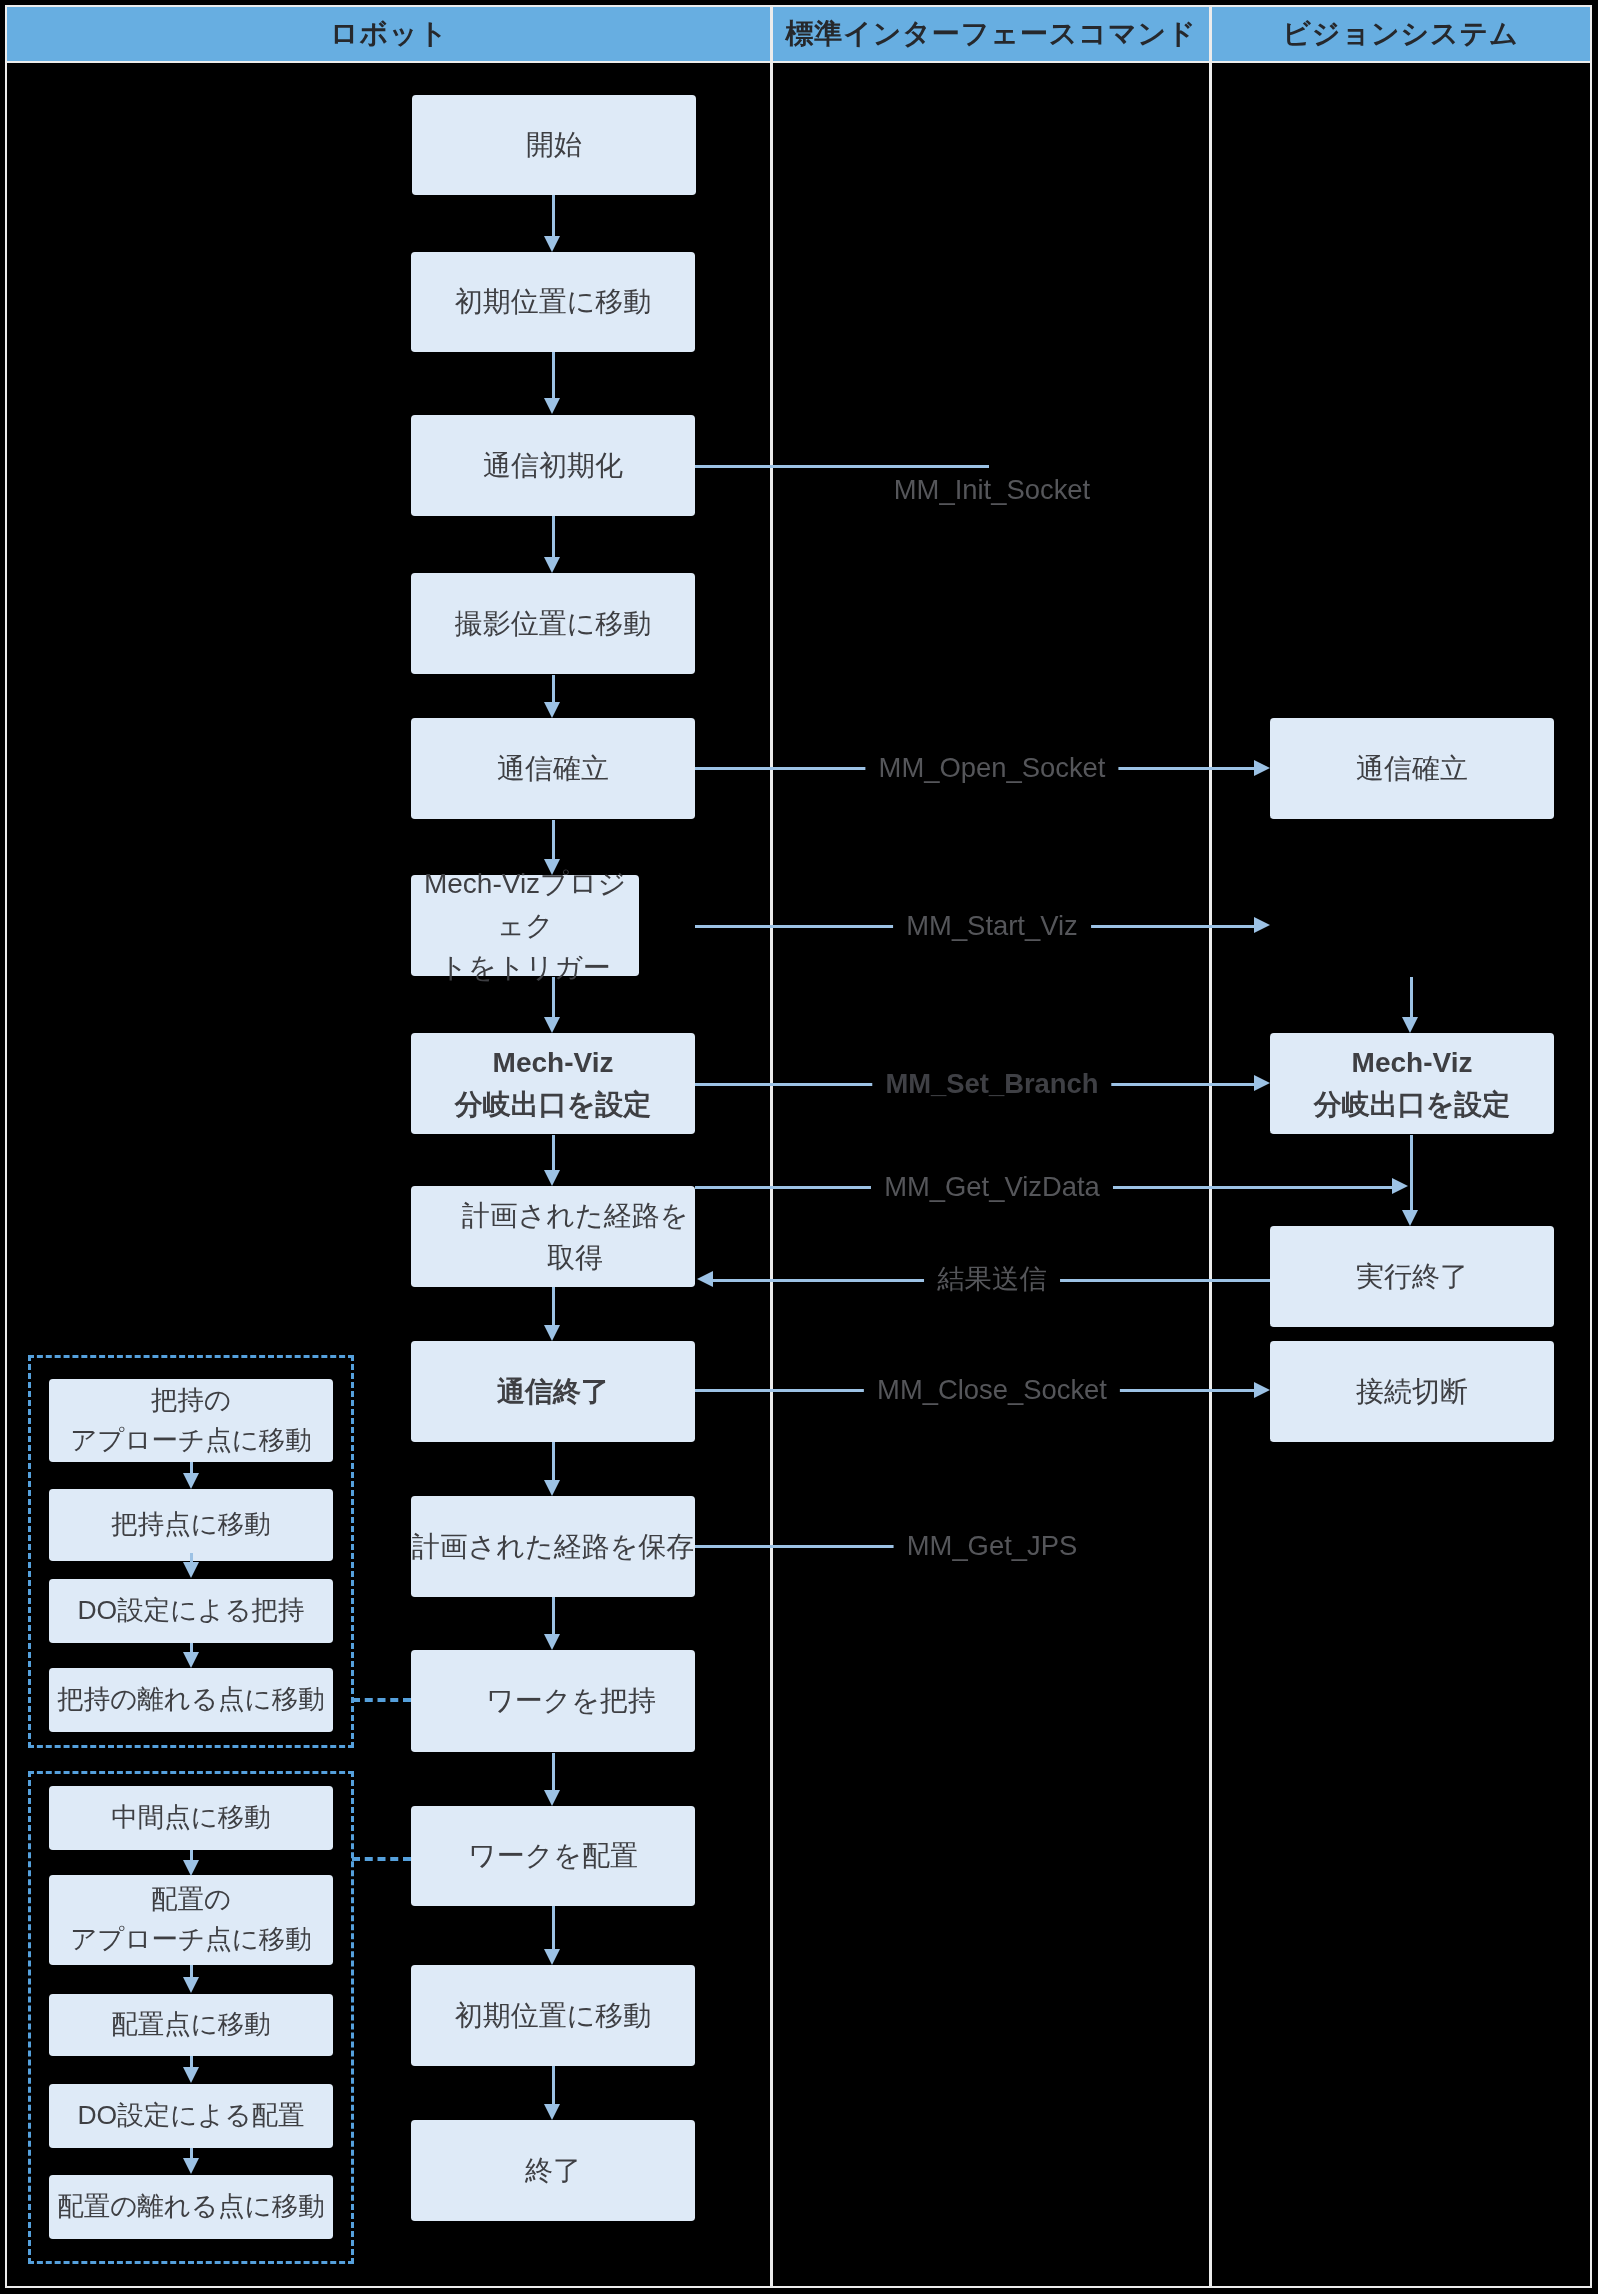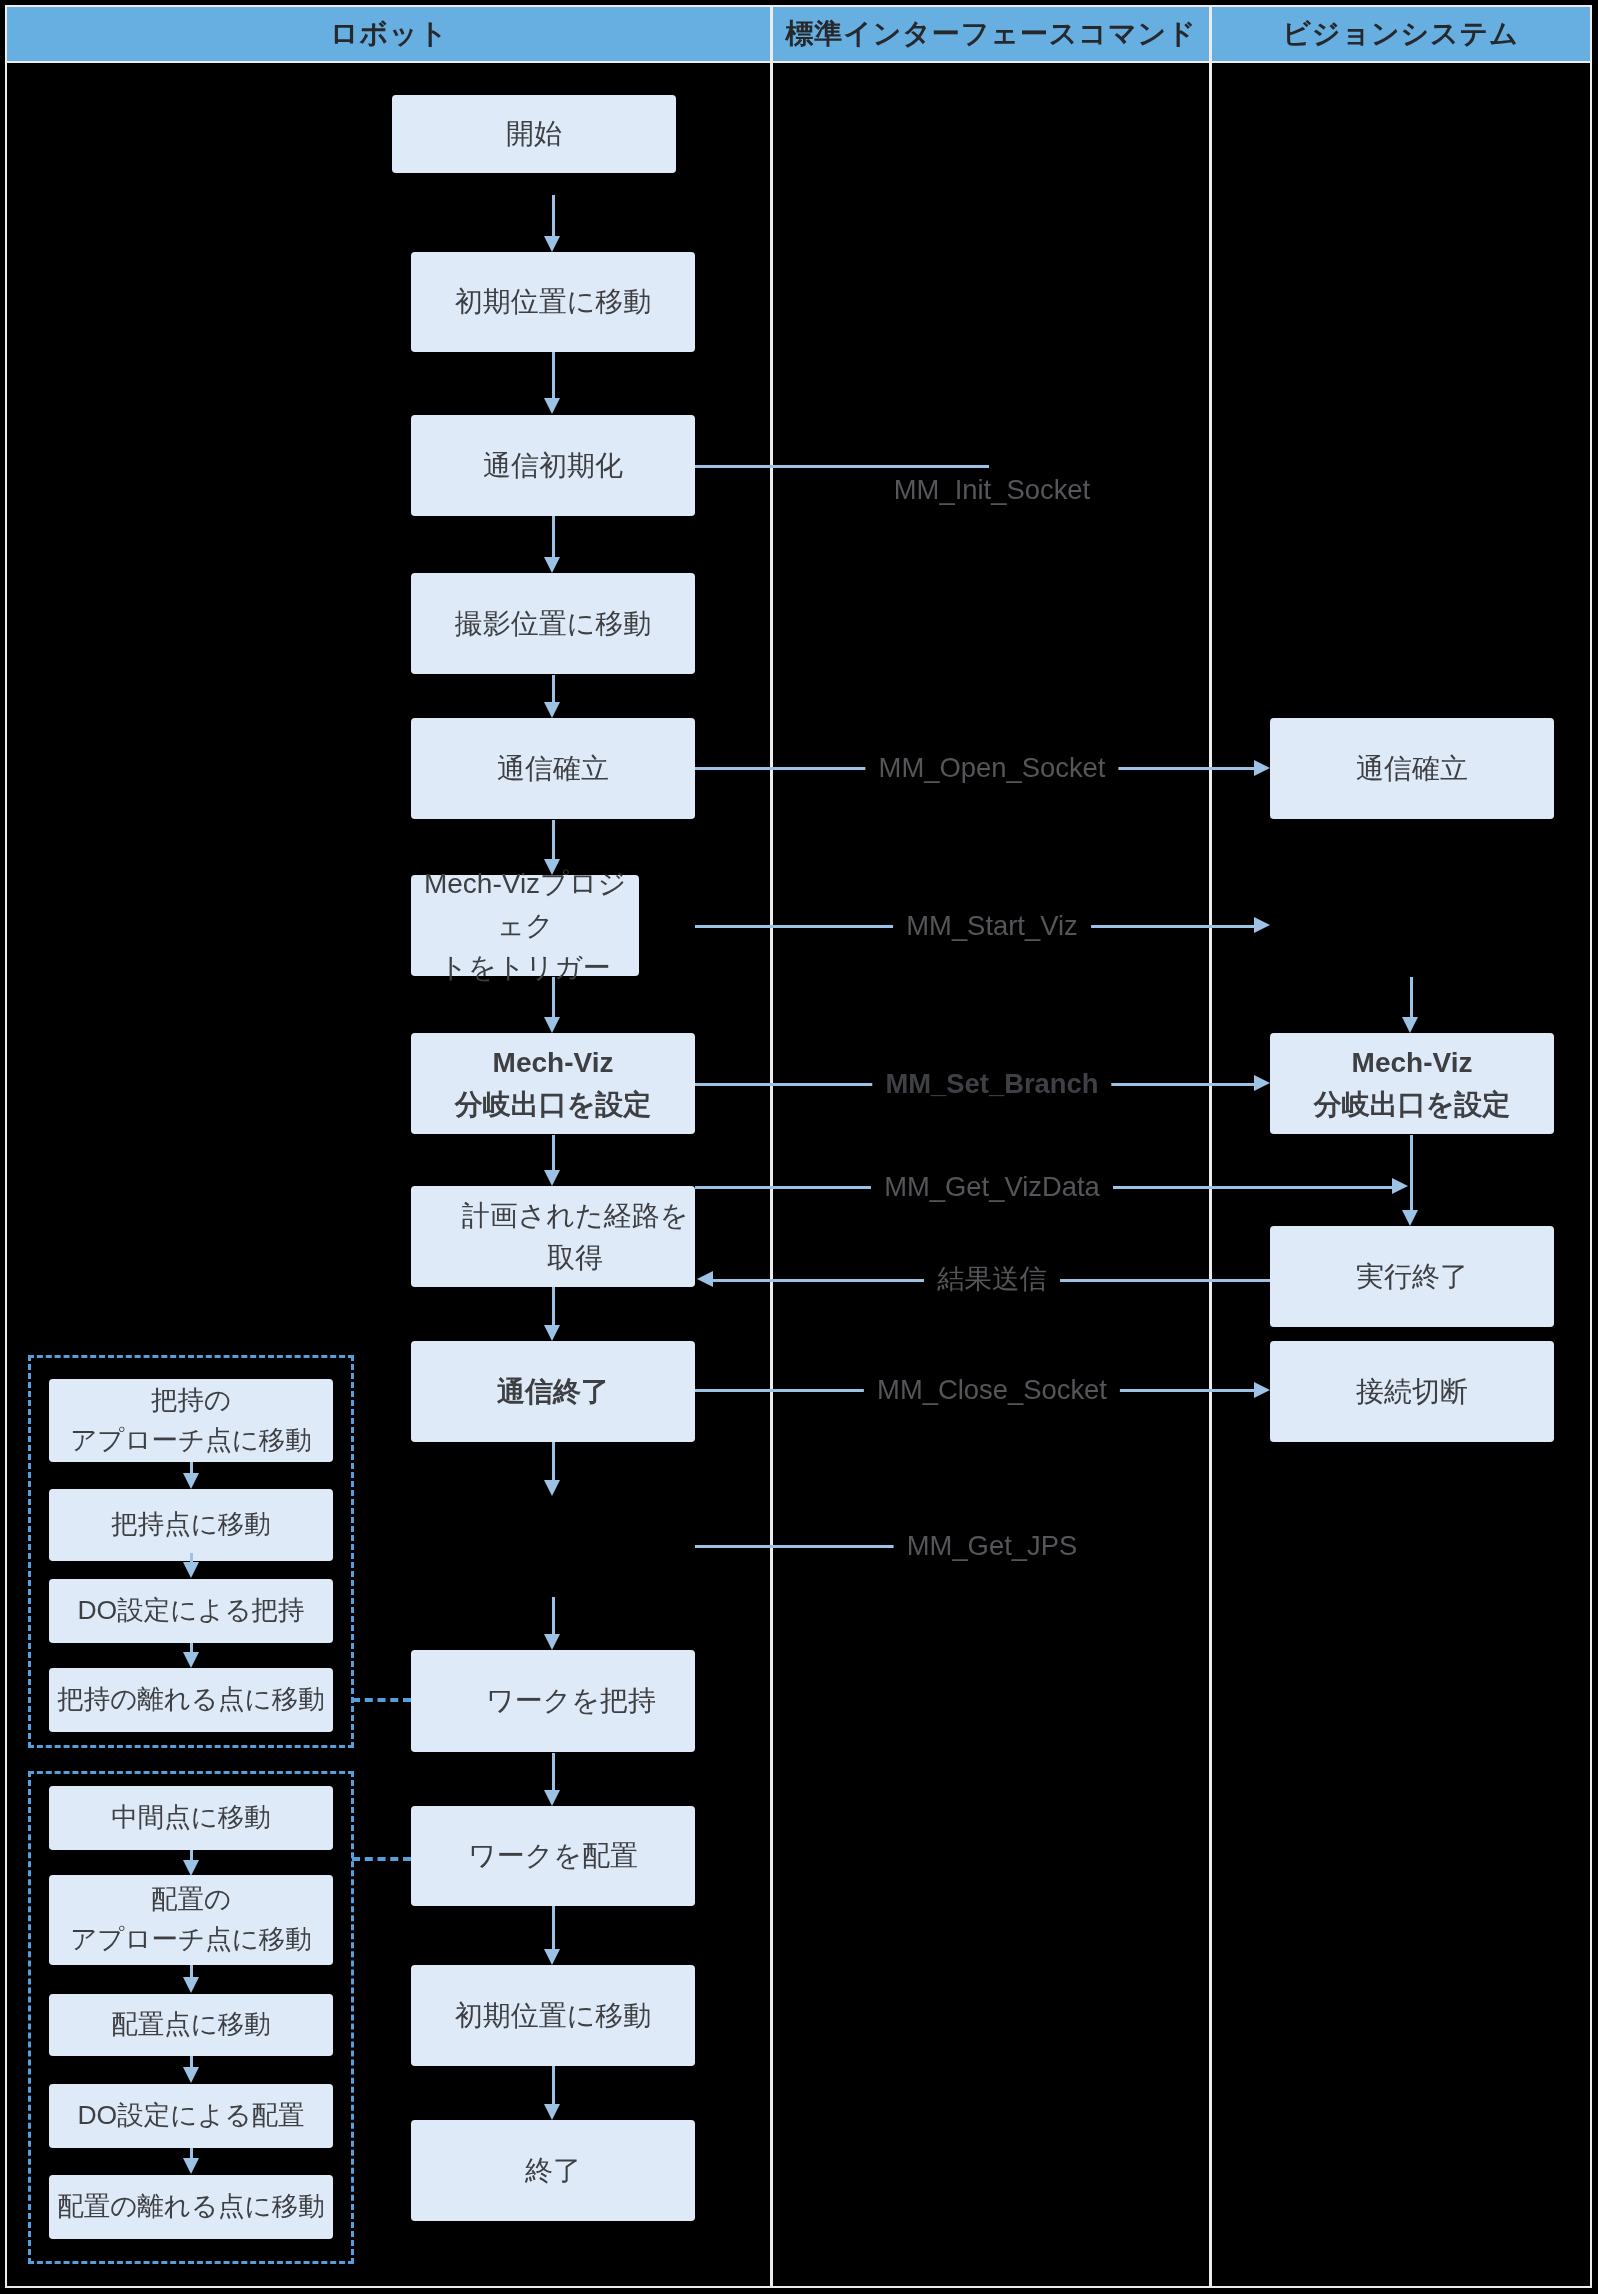--- a/index.html
+++ b/index.html
@@ -49,31 +49,32 @@
 
   <div class="outer-border"></div>
   <div class="header-bar"></div>
   <div class="col-divider" style="left:770px;"></div>
   <div class="col-divider" style="left:1209px;"></div>
 
   <div class="header-label" style="left:7.6px;width:763px;">ロボット</div>
   <div class="header-label" style="left:773px;width:436px;">標準インターフェースコマンド</div>
   <div class="header-label" style="left:1212px;width:377px;text-align:right;">ビジョンシステム</div>
 
-  <div class="box" style="left:392px;top:95px;width:284px;height:78px;">開始</div>
+  <div class="box" style="left:412px;top:95px;width:284px;height:100px;">開始</div>
   <div class="box" style="left:411px;top:252px;width:284px;height:100px;">初期位置に移動</div>
   <div class="box" style="left:411px;top:415px;width:284px;height:101px;">通信初期化</div>
   <div class="box" style="left:411px;top:573px;width:284px;height:101px;">撮影位置に移動</div>
   <div class="box" style="left:411px;top:718px;width:284px;height:101px;">通信確立</div>
   <div class="box" style="left:411px;top:875px;width:228px;height:101px;">Mech-Vizプロジェク
 トをトリガー</div>
   <div class="box bold" style="left:411px;top:1033px;width:284px;height:101px;">Mech-Viz
 分岐出口を設定</div>
   <div class="box" style="left:411px;top:1186px;width:284px;height:101px;padding-left:44px;">計画された経路を取得</div>
   <div class="box" style="left:411px;top:1341px;width:284px;height:101px;font-weight:bold;">通信終了</div>
+  <div class="box" style="left:411px;top:1496px;width:284px;height:101px;">計画された経路を保存</div>
   <div class="box" style="left:411px;top:1650px;width:284px;height:102px;padding-left:36px;">ワークを把持</div>
   <div class="box" style="left:411px;top:1806px;width:284px;height:100px;">ワークを配置</div>
   <div class="box" style="left:411px;top:1965px;width:284px;height:101px;">初期位置に移動</div>
   <div class="box" style="left:411px;top:2120px;width:284px;height:101px;">終了</div>
 
   <div class="vline" style="left:552px;top:195px;height:47px;"></div>
   <div class="ah-down" style="left:544px;top:236px;"></div>
   <div class="vline" style="left:552px;top:352px;height:47px;"></div>
   <div class="ah-down" style="left:544px;top:398px;"></div>
   <div class="vline" style="left:552px;top:516px;height:43px;"></div>

